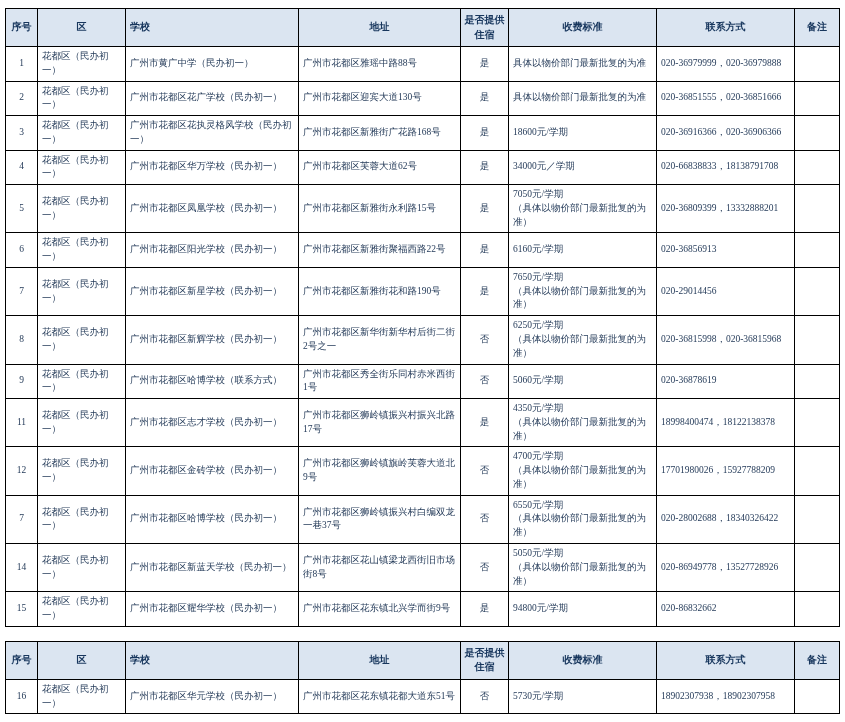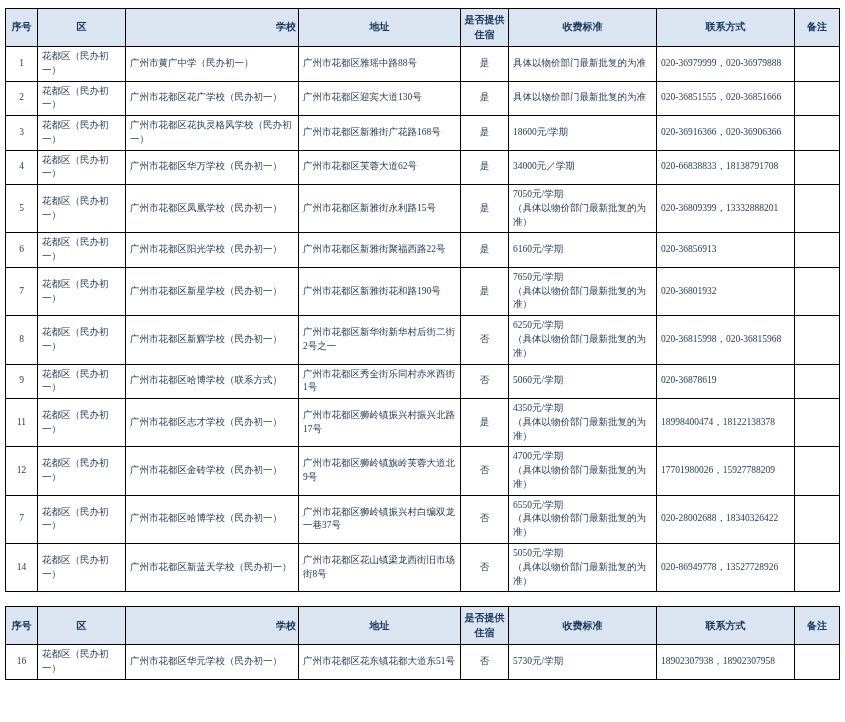--- a/index.html
+++ b/index.html
@@ -25,21 +25,21 @@
   }
   table.school-table th{
     background:var(--header-bg);
     color:var(--header-text);
     font-weight:bold;
     font-size:10px;
     text-align:center;
     padding:4px 2px;
     word-break:break-all;
   }
-  table.school-table th.col-school{text-align:right;padding-left:4px;}
+  table.school-table th.col-school{text-align:left;padding-left:4px;}
   table.school-table tr{height:27px;}
   td.col-no{text-align:center;}
   td.col-boarding{text-align:center;}
   td.col-fee{white-space:pre-line;}
   col.w-no{width:32px;}
   col.w-district{width:88px;}
   col.w-school{width:173px;}
   col.w-address{width:162px;}
   col.w-boarding{width:48px;}
   col.w-fee{width:148px;}
@@ -136,21 +136,21 @@
           <td class="col-note"></td>
         </tr>
         <tr>
           <td class="col-no">7</td>
           <td class="col-district">花都区（民办初一）</td>
           <td class="col-school">广州市花都区新星学校（民办初一）</td>
           <td class="col-address">广州市花都区新雅街花和路190号</td>
           <td class="col-boarding">是</td>
           <td class="col-fee">7650元/学期
 （具体以物价部门最新批复的为准）</td>
-          <td class="col-contact">020-36801932</td>
+          <td class="col-contact">020-29014456</td>
           <td class="col-note"></td>
         </tr>
         <tr>
           <td class="col-no">8</td>
           <td class="col-district">花都区（民办初一）</td>
           <td class="col-school">广州市花都区新辉学校（民办初一）</td>
           <td class="col-address">广州市花都区新华街新华村后街二街2号之一</td>
           <td class="col-boarding">否</td>
           <td class="col-fee">6250元/学期
 （具体以物价部门最新批复的为准）</td>
@@ -202,20 +202,30 @@
         </tr>
         <tr>
           <td class="col-no">14</td>
           <td class="col-district">花都区（民办初一）</td>
           <td class="col-school">广州市花都区新蓝天学校（民办初一）</td>
           <td class="col-address">广州市花都区花山镇梁龙西街旧市场街8号</td>
           <td class="col-boarding">否</td>
           <td class="col-fee">5050元/学期
 （具体以物价部门最新批复的为准）</td>
           <td class="col-contact">020-86949778，13527728926</td>
+          <td class="col-note"></td>
+        </tr>
+        <tr>
+          <td class="col-no">15</td>
+          <td class="col-district">花都区（民办初一）</td>
+          <td class="col-school">广州市花都区耀华学校（民办初一）</td>
+          <td class="col-address">广州市花都区花东镇北兴学而街9号</td>
+          <td class="col-boarding">是</td>
+          <td class="col-fee">94800元/学期</td>
+          <td class="col-contact">020-86832662</td>
           <td class="col-note"></td>
         </tr>
       </tbody>
   </table>
 
   <table class="school-table">
     <colgroup>
       <col class="w-no">
         <col class="w-district">
         <col class="w-school">

